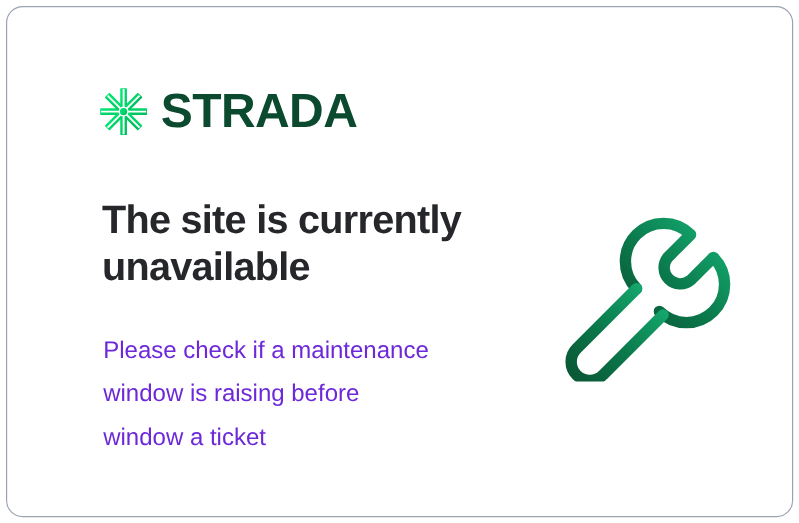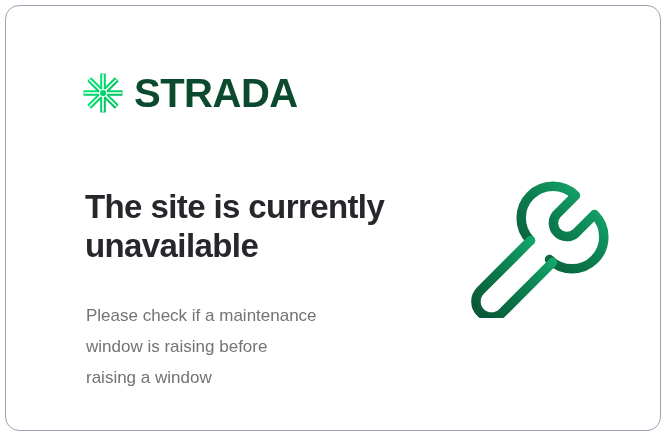--- a/index.html
+++ b/index.html
@@ -58,40 +58,39 @@
     letter-spacing: -0.5px;
     color: #0b4a2f;
     line-height: 1;
     white-space: nowrap;
   }
 
   
   .headline {
     position: absolute;
     left: 79px;
-    top: 160px;
+    top: 136px;
     width: 340px;
     font-size: 33px;
     font-weight: bold;
     line-height: 1.18;
     letter-spacing: -0.6px;
     color: #26272b;
   }
 
   
   .body-copy {
     position: absolute;
     left: 80px;
     top: 268px;
     width: 320px;
-    font-size: 17px;
+    font-size: 20px;
     font-weight: normal;
     line-height: 1.82;
-    color: #737373;
-    margin-top: 27px;
+    color: #6d28d9;
   }
   .body-copy .line {
     display: block;
     white-space: nowrap;
   }
 
   
   .wrench {
     position: absolute;
     left: 452px;
@@ -149,21 +148,21 @@
         </svg>
       </span>
       <span class="brand-word">STRADA</span>
     </div>
 
     <h1 class="headline">The site is currently unavailable</h1>
 
     <div class="body-copy">
       <span class="line">Please check if a maintenance</span>
       <span class="line">window is raising before</span>
-      <span class="line">raising a window</span>
+      <span class="line">window a ticket</span>
     </div>
 
     <div class="wrench">
       <svg viewBox="0 0 164 164" xmlns="http://www.w3.org/2000/svg" aria-hidden="true">
         <defs>
           <linearGradient id="wrenchGrad" x1="0.08" y1="0.95" x2="0.95" y2="0.08">
             <stop offset="0%" stop-color="#0a5a38"></stop>
             <stop offset="45%" stop-color="#0b7a4c"></stop>
             <stop offset="100%" stop-color="#15ab70"></stop>
           </linearGradient>

